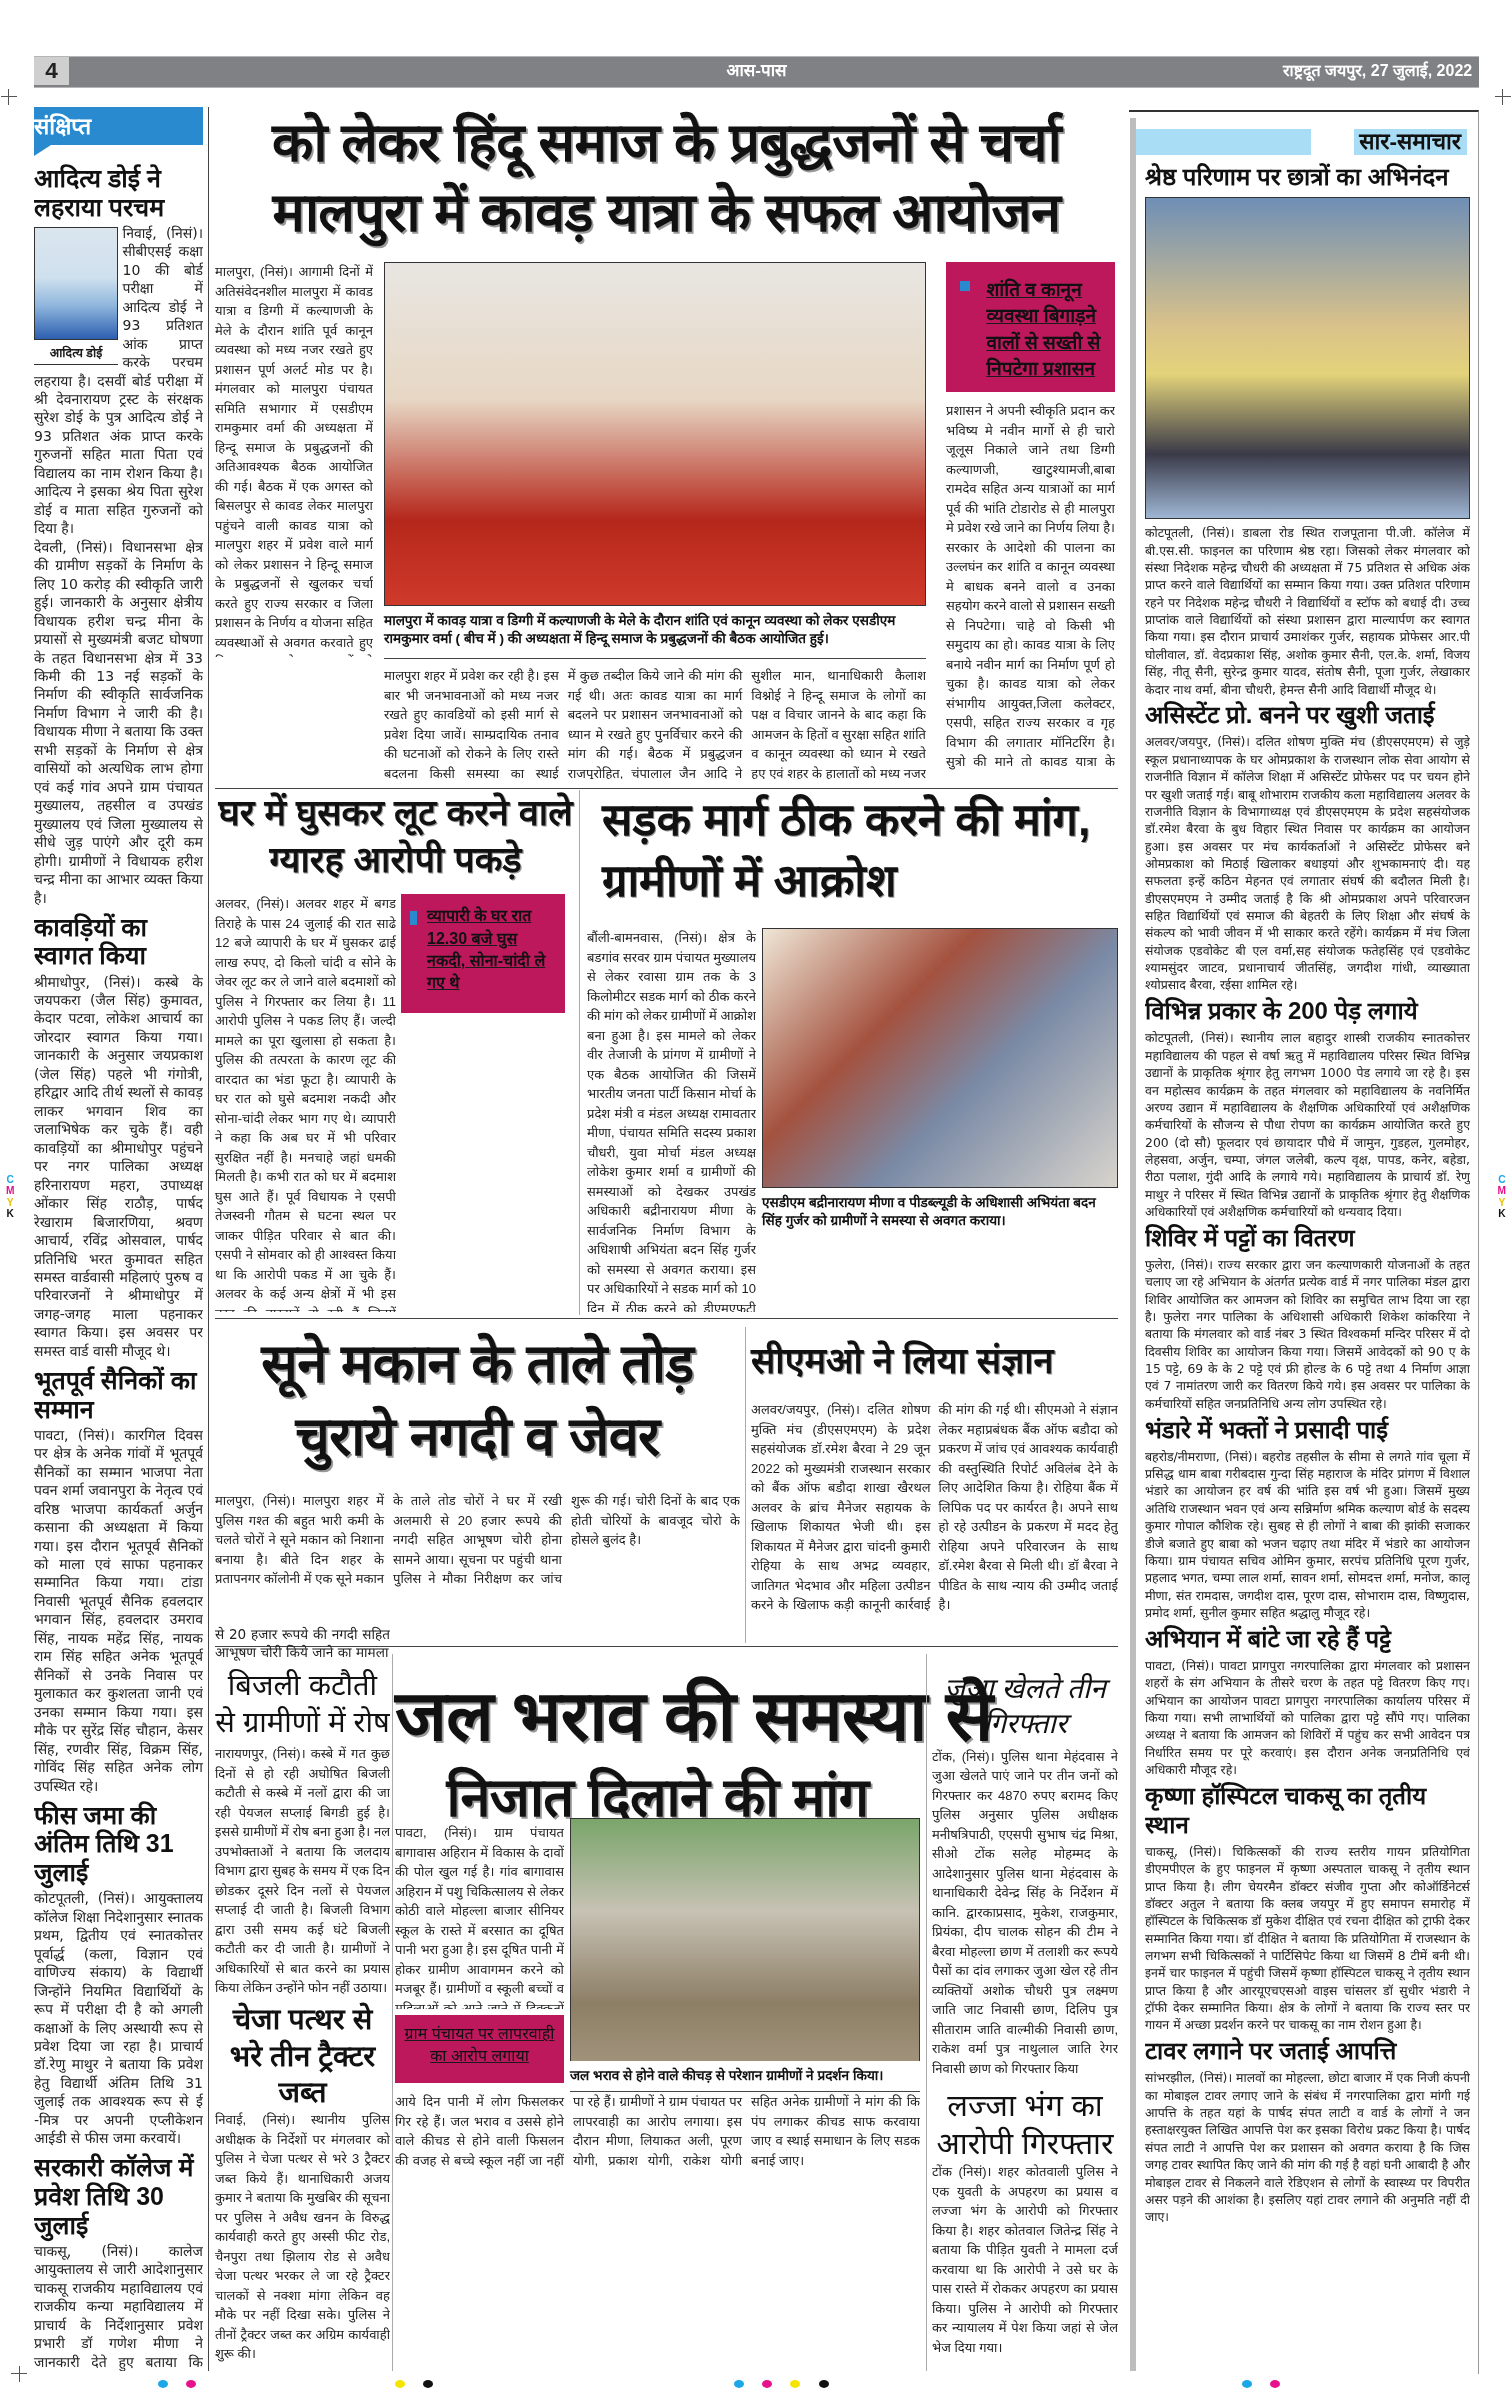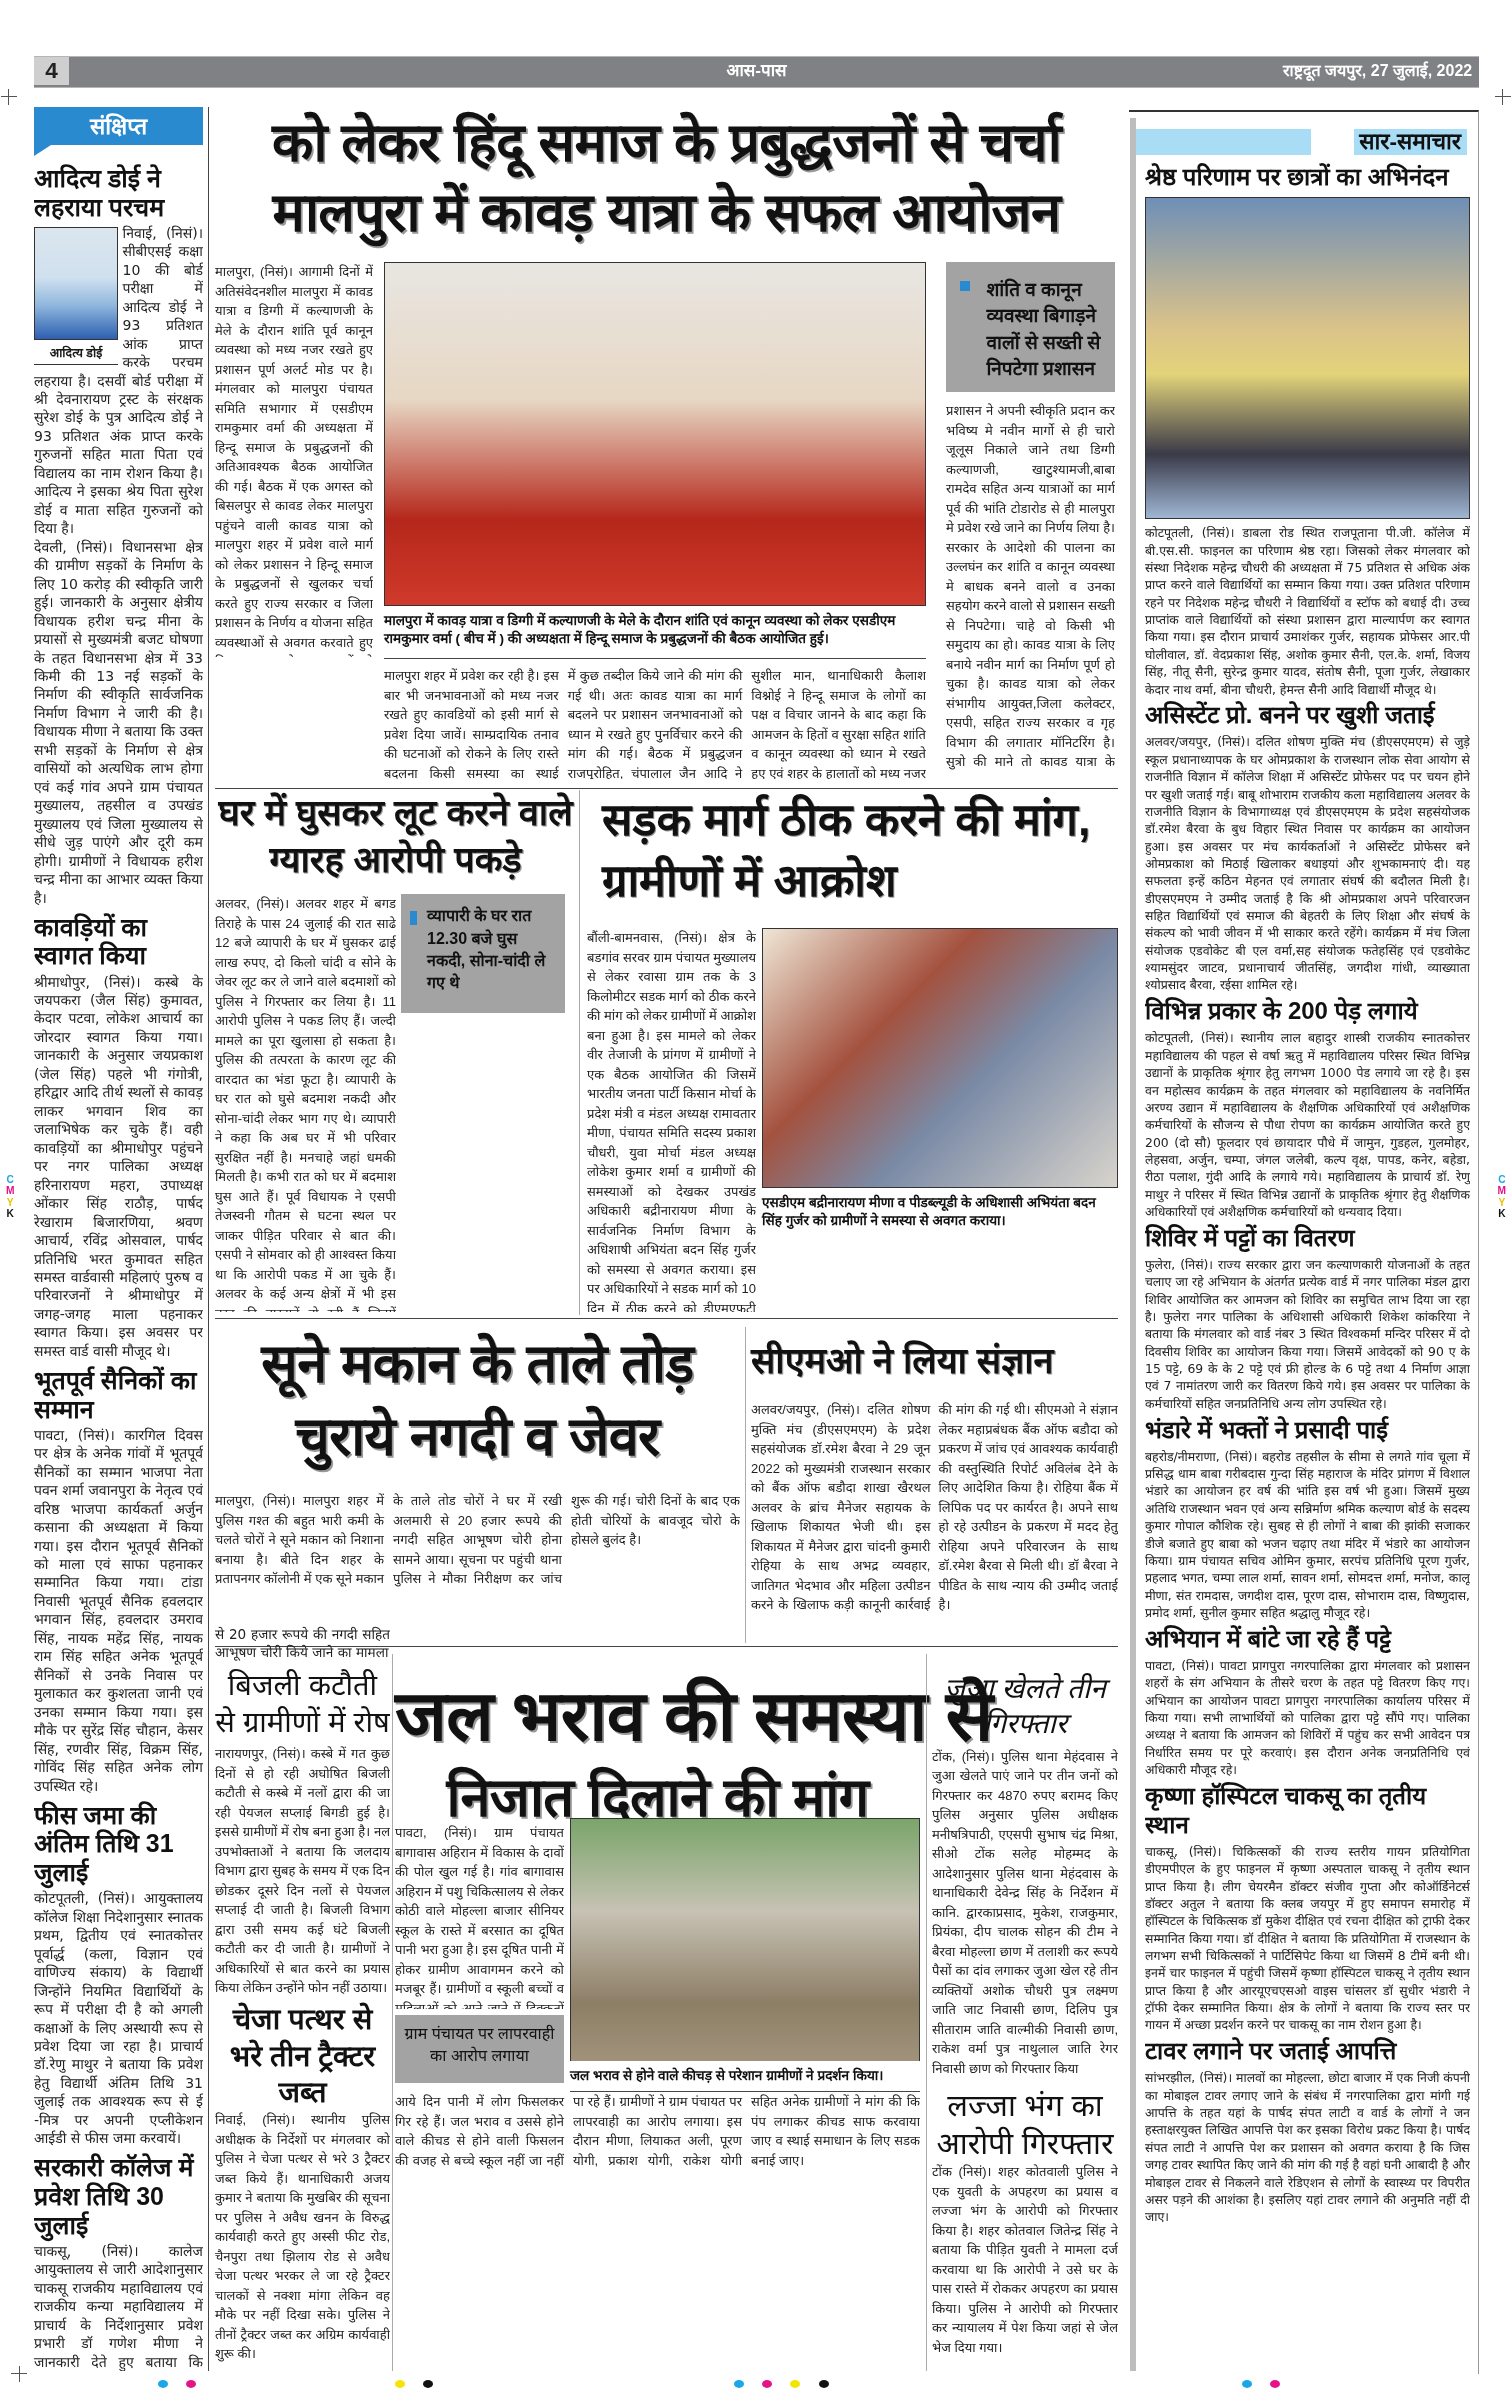--- a/index.html
+++ b/index.html
@@ -15,35 +15,35 @@
   .regmark::before { content: ""; position: absolute; left: 7.3px; top: 0; width: 1.1px; height: 16px; background: #555; }
   .regmark::after { content: ""; position: absolute; top: 7.3px; left: 0; height: 1.1px; width: 16px; background: #555; }
   .cmyk { position: absolute; font: bold 10.2px "Liberation Sans", sans-serif; line-height: 11.3px; text-align: center; width: 11.3px; }
   .cmyk span { display: block; }
   .dot { position: absolute; width: 10.2px; height: 8px; border-radius: 50%; }
 
   .col { position: absolute; }
   .rule-v { position: absolute; width: 1.1px; background: #444; }
   .rule-h { position: absolute; height: 1.1px; background: #444; }
 
-  .badge-blue { background: #2a8ad0; color: #fff; font: bold 22.6px "Liberation Sans", sans-serif; padding: 3.4px 0; text-align: center; position: relative; }
+  .badge-blue { background: #2a8ad0; color: #fff; font: bold 22.6px "Liberation Sans", sans-serif; padding: 3.4px 0; text-align: left; position: relative; }
   .badge-blue::after { content: ""; position: absolute; left: 0; bottom: -11.3px; border-left: 17px solid #2a8ad0; border-bottom: 11.3px solid transparent; }
 
   h2.brief { font: bold 25px "Liberation Sans", sans-serif; line-height: 1.15; color: #111; margin: 5.6px 0 2.3px 0; }
   p.body { font: 14px "DejaVu Sans", sans-serif; line-height: 1.32; color: #222; text-align: justify; }
   p.cond { font: 13px "Liberation Sans", sans-serif; line-height: 1.5; color: #222; text-align: justify; }
 
   .photo { background: linear-gradient(135deg, #8a8a8a, #c7b9a6 40%, #6f6a66 80%); border: 1.1px solid #333; position: relative; overflow: hidden; }
   .photo-caption { font: bold 13.6px "Liberation Sans", sans-serif; line-height: 1.35; color: #111; }
 
   .mega { font: bold 54px "Liberation Sans", sans-serif; line-height: 1.3; color: #111; text-shadow: 1.7px 1.7px 0 #999; letter-spacing: -0.6px; }
   .big { font: bold 41px "Liberation Sans", sans-serif; line-height: 1.3; color: #111; text-shadow: 1.1px 1.1px 0 #999; }
   .thin-head { font: 29px "Liberation Sans", sans-serif; line-height: 1.25; color: #111; text-align: center; }
 
-  .pull { background: #a3a3a3; padding: 14.7px 12.4px; position: relative; }
+  .pull { background: #be185d; padding: 14.7px 12.4px; position: relative; text-decoration: underline; }
   .pull .sq { position: absolute; left: 13.6px; top: 19px; width: 10.2px; height: 10.2px; background: #2a8ad0; }
   .pull .txt { margin-left: 28px; font: bold 19px "Liberation Sans", sans-serif; line-height: 1.4; color: #111; }
 
   .sar-box { position: absolute; left: 1129px; top: 110px; width: 350px; height: 2264px; border-top: 2.3px solid #333; border-right: 1.1px solid #999; }
   .sar-box .leftbar { position: absolute; left: 1.1px; top: 5.6px; width: 5.6px; height: 2253px; background: #bdbdbd; }
   .sar-tab { position: absolute; left: 6.8px; top: 17px; right: 11.3px; height: 26px; }
   .sar-tab .fill { position: absolute; left: 0; top: 0; width: 175px; height: 26px; background: #a9dcf5; }
   .sar-tab .label { position: absolute; right: 0; top: 0; background: #a9dcf5; padding: 0 5.6px; font: bold 22.6px "Liberation Sans", sans-serif; color: #111; line-height: 26px; }
   .sar-h { font: bold 24px "Liberation Sans", sans-serif; color: #111; line-height: 1.2; margin: 3.4px 0 3.4px 0; }
   .sar-body { font: 12.4px "DejaVu Sans", sans-serif; line-height: 1.4; color: #222; text-align: justify; }

